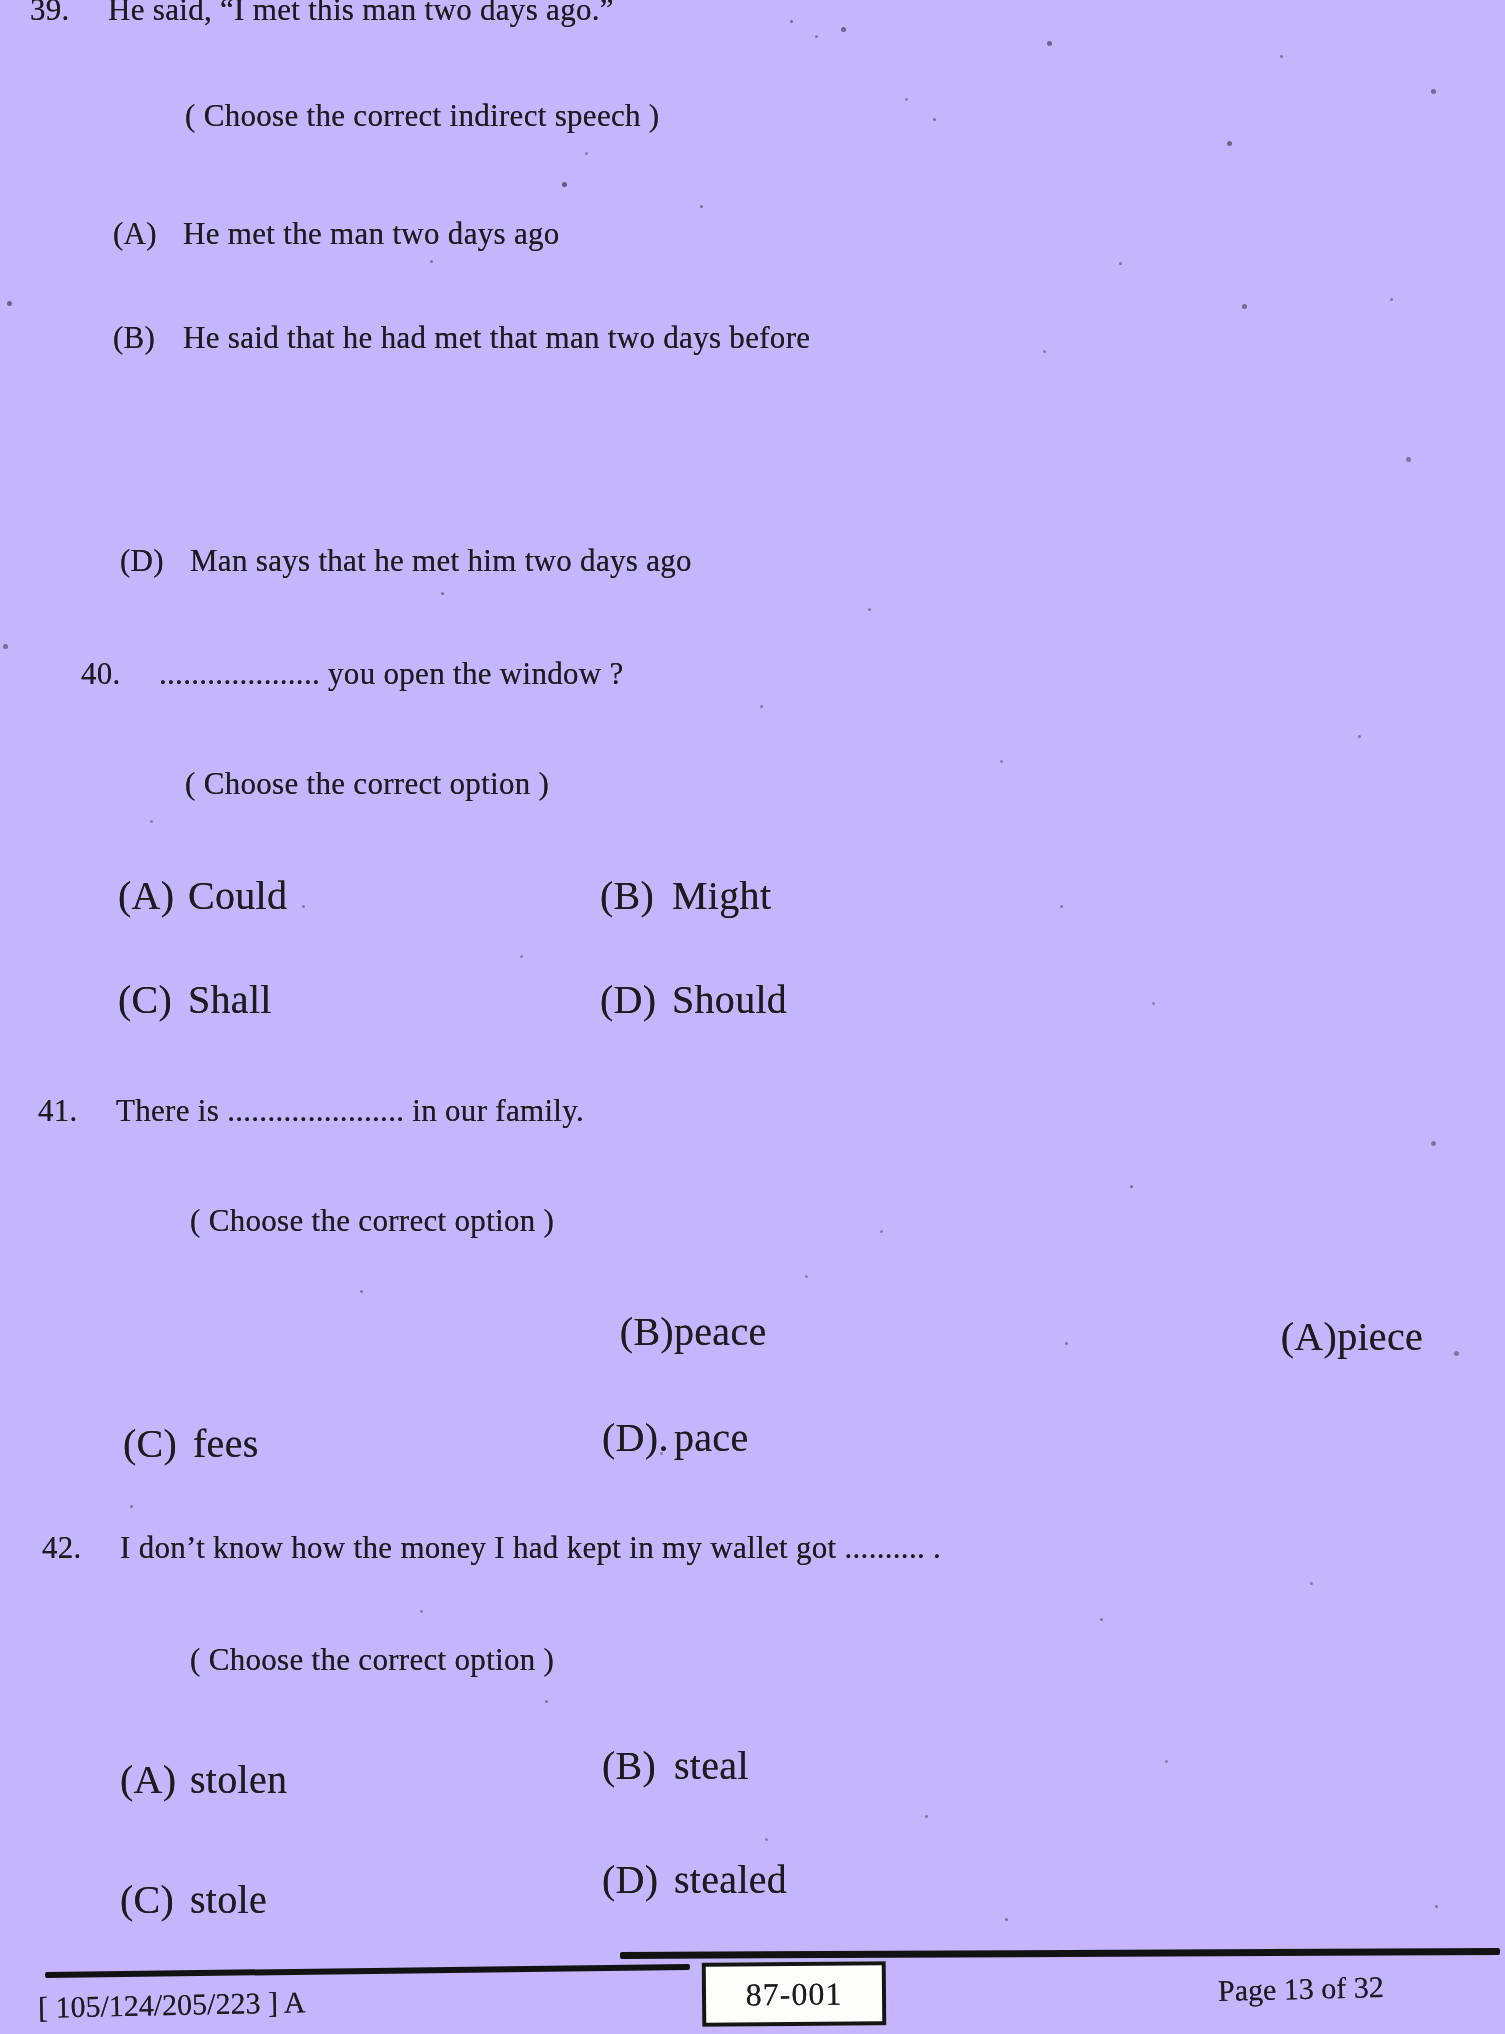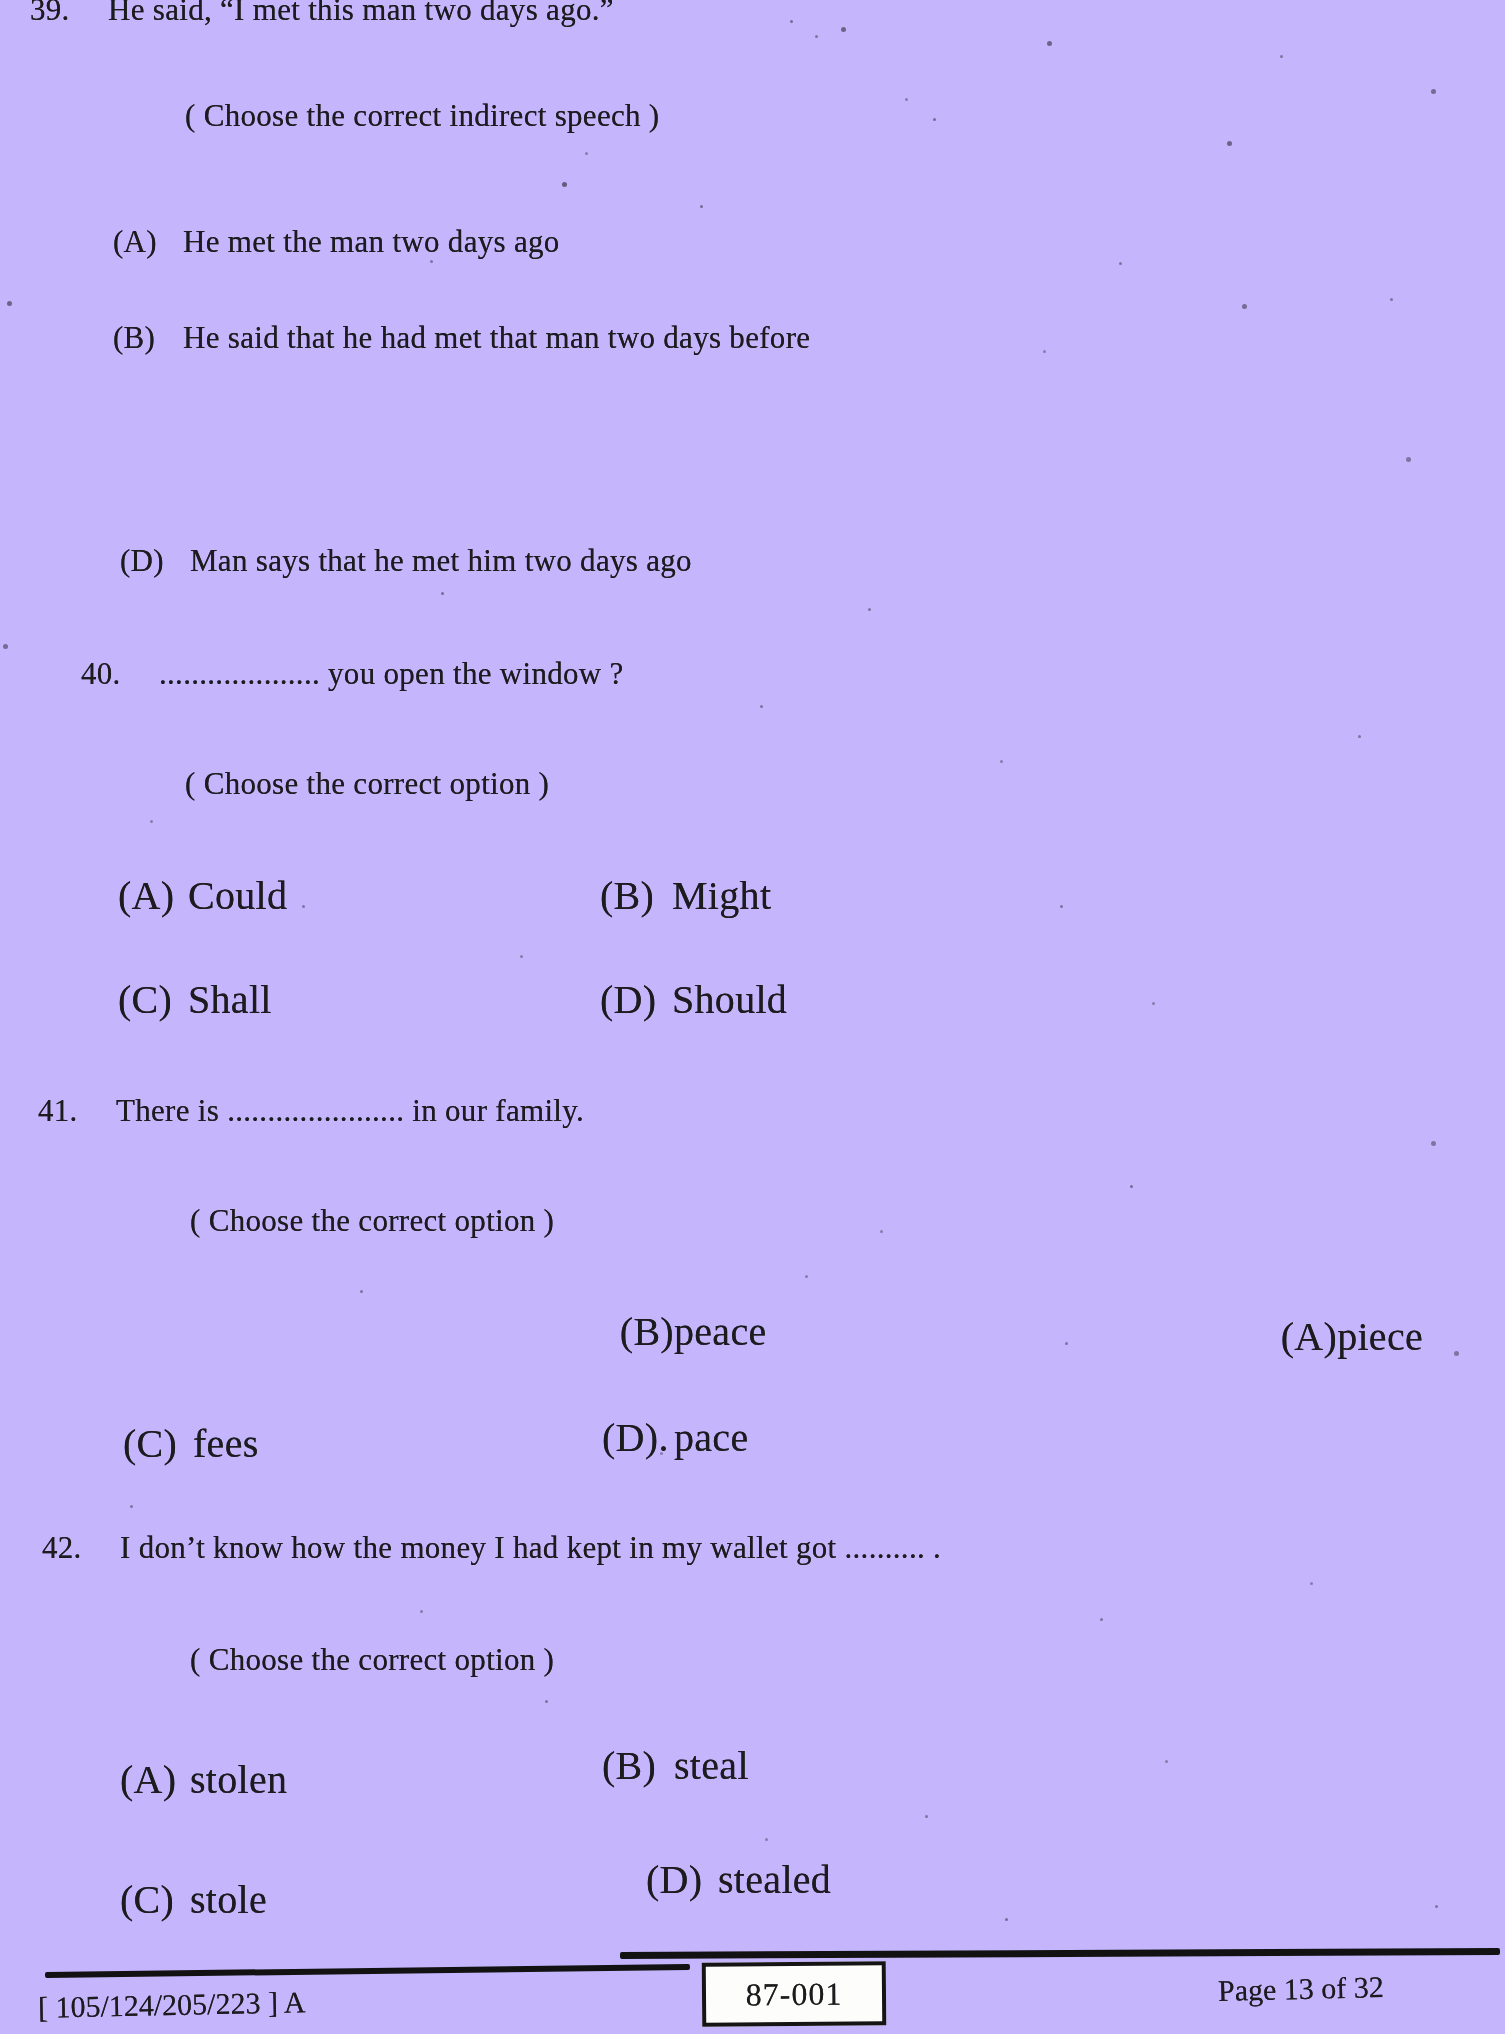--- a/index.html
+++ b/index.html
@@ -95,21 +95,21 @@
 
 <div class="paper">
 
   <div class="noise"></div>
 
   <div class="line" style="left:30px;top:-8px;">
     <span class="qnum">39.</span><span>He said, “I met this man two days ago.”</span>
   </div>
   <div class="line" style="left:185px;top:98px;">( Choose the correct indirect speech )</div>
 
-  <div class="line" style="left:113px;top:224px;">
+  <div class="line" style="left:113px;top:216px;">
     <span class="optlabel">(A)</span><span>He met the man two days ago</span>
   </div>
   <div class="line" style="left:113px;top:320px;">
     <span class="optlabel">(B)</span><span>He said that he had met that man two days before</span>
   </div>
   <div class="line" style="left:120px;top:543px;">
     <span class="optlabel">(D)</span><span>Man says that he met him two days ago</span>
   </div>
 
   <div class="line" style="left:45px;top:656px;margin-left:36px;">
@@ -144,21 +144,21 @@
     <span class="qnum">42.</span><span>I don’t know how the money I had kept in my wallet got .......... .</span>
   </div>
   <div class="line" style="left:190px;top:1642px;">( Choose the correct option )</div>
 
   <div class="row" style="top:1742px;left:120px;">
     <span class="opt" style="position:relative;top:14px;"><span class="optlabel">(A)</span><span>stolen</span></span>
     <span class="twocol-right" style="left:482px;"><span class="optlabel r">(B)</span><span>steal</span></span>
   </div>
   <div class="row" style="top:1856px;left:120px;">
     <span class="opt" style="position:relative;top:20px;"><span class="optlabel">(C)</span><span>stole</span></span>
-    <span class="twocol-right" style="left:482px;margin-left:44px;"><span class="optlabel r">(D)</span><span>stealed</span></span>
+    <span class="twocol-right" style="left:482px;"><span class="optlabel r">(D)</span><span>stealed</span></span>
   </div>
 
   <div class="rule" style="left:45px;top:1968px;width:645px;height:6px;transform:rotate(-0.7deg);"></div>
   <div class="rule" style="left:620px;top:1950px;width:880px;height:7px;transform:rotate(-0.25deg);"></div>
 
   <div class="footer-text" style="left:38px;top:1988px;transform:rotate(-1.2deg);">[ 105/124/205/223 ] A</div>
   <div class="footer-box">
     <span>87-001</span>
   </div>
   <div class="footer-text" style="left:1218px;top:1972px;transform:rotate(-1.4deg);">Page 13 of 32</div>

